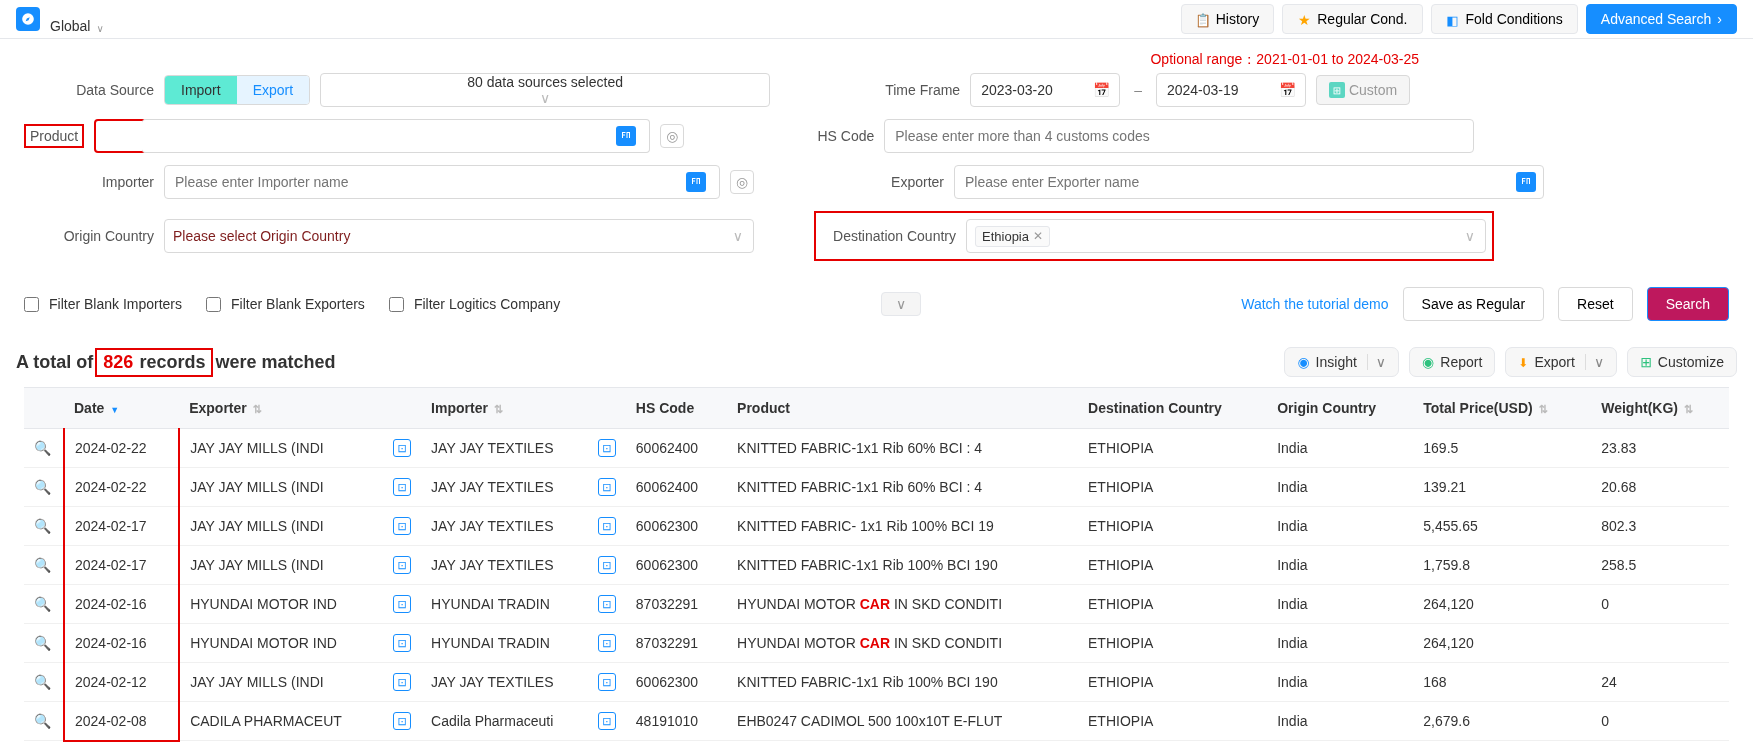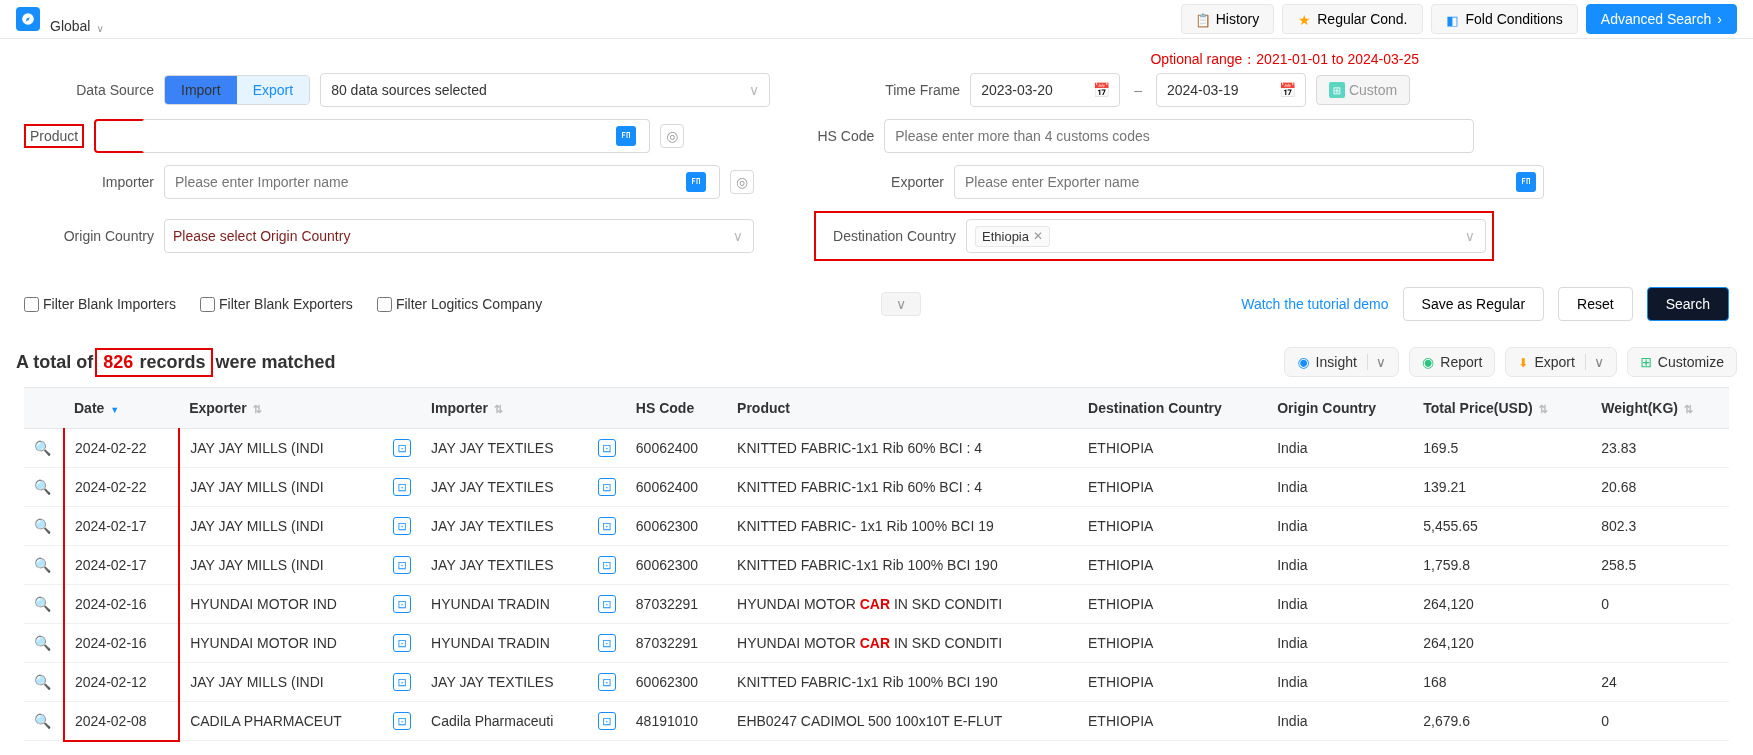--- a/index.html
+++ b/index.html
@@ -20,24 +20,24 @@
   .ico-fold::before { content: "◧"; color: #168eff; font-size: 13px; }
   
   
   .form-area { padding: 12px 24px 8px; }
   .optional-range { color: #e50000; text-align: right; margin-bottom: 4px; padding-right: 310px; font-size: 14px; }
   .row { display: flex; align-items: center; margin-bottom: 12px; gap: 60px; }
   .field { display: flex; align-items: center; gap: 10px; }
   .label { width: 130px; text-align: right; font-size: 14px; color: #555; }
   
   .toggle-group { display: inline-flex; border: 1px solid #d9d9d9; border-radius: 4px; overflow: hidden; }
-  .toggle-group span { padding: 6px 16px; cursor: pointer; background: #3b82f6; }
+  .toggle-group span { padding: 6px 16px; cursor: pointer; background: #5eead4; }
   .toggle-group span.active { background: #e6f4ff; color: #168eff; }
   
-  .select-wide { width: 450px; height: 34px; border: 1px solid #d9d9d9; border-radius: 4px; padding: 0 10px; display: flex; align-items: center; justify-content: space-between; cursor: pointer; }
+  .select-wide { width: 450px; height: 34px; border: 1px solid #d9d9d9; border-radius: 4px; padding: 0 10px; display: flex; align-items: center; justify-content: space-between; cursor: pointer; flex-direction: column; }
   .text-input-wrap { position: relative; width: 590px; display: flex; align-items: center; gap: 8px; }
   .text-input { flex: 1; height: 34px; border: 1px solid #d9d9d9; border-radius: 4px; padding: 0 38px 0 10px; font-size: 14px; }
   .text-input-wide { width: 590px; }
   .input-icon-trans { position: absolute; right: 48px; top: 50%; transform: translateY(-50%); width: 20px; height: 20px; background: #168eff; border-radius: 3px; display: flex; align-items: center; justify-content: center; cursor: pointer; }
   .input-icon-trans svg { width: 12px; height: 12px; fill: #fff; }
   .input-icon-lens { width: 24px; height: 24px; border: 1px solid #d9d9d9; border-radius: 4px; display: flex; align-items: center; justify-content: center; cursor: pointer; color: #999; margin-left: 2px; }
   
   .date-input { width: 150px; height: 34px; border: 1px solid #d9d9d9; border-radius: 4px; padding: 0 30px 0 10px; font-size: 14px; position: relative; display: inline-flex; align-items: center; }
   .date-input .cal { position: absolute; right: 8px; color: #bbb; }
   .dash { color: #888; padding: 0 4px; }
@@ -47,27 +47,27 @@
   .tag-input { width: 590px; min-height: 34px; border: 1px solid #d9d9d9; border-radius: 4px; padding: 4px 30px 4px 8px; display: flex; align-items: center; gap: 6px; position: relative; }
   .tag { display: inline-flex; align-items: center; gap: 4px; padding: 2px 6px; border: 1px solid #e5e7eb; border-radius: 3px; background: #fafafa; font-size: 13px; }
   .tag-close { color: #999; cursor: pointer; font-size: 12px; }
   .tag-input .chev { position: absolute; right: 10px; color: #bbb; }
   
   .redbox { border: 2px solid #e50000; }
   .redbox-pad { padding: 2px 4px; }
   
   
   .action-row { display: flex; align-items: center; padding: 6px 24px 16px; }
-  .chk { display: inline-flex; align-items: center; gap: 4px; margin-right: 24px; cursor: pointer; }
+  .chk { display: inline-flex; align-items: center; gap: 10px; margin-right: 24px; cursor: pointer; }
   .chk input { width: 15px; height: 15px; }
   .expand-btn { width: 40px; height: 24px; border: 1px solid #e5e7eb; border-radius: 4px; background: #f5f5f5; display: flex; align-items: center; justify-content: center; cursor: pointer; margin-left: auto; margin-right: 320px; color: #999; }
   .action-right { display: flex; align-items: center; gap: 14px; }
   .link { color: #168eff; cursor: pointer; }
   .btn { padding: 8px 18px; border: 1px solid #d9d9d9; border-radius: 4px; background: #fff; cursor: pointer; font-size: 14px; }
-  .btn.primary { background: #0f172a; color: #fff; border-color: #168eff; }
+  .btn.primary { background: #be185d; color: #fff; border-color: #168eff; }
   
   
   .results-hdr { display: flex; align-items: center; padding: 10px 16px; }
   .total-text { font-size: 18px; font-weight: 700; display: flex; align-items: center; gap: 2px; }
   .total-text .count { color: #e50000; }
   .results-actions { margin-left: auto; display: flex; gap: 10px; }
   .ract { display: inline-flex; align-items: center; gap: 6px; padding: 6px 12px; border: 1px solid #e5e7eb; border-radius: 7px; background: #f7f7f7; cursor: pointer; font-size: 14px; }
   .ract.split .sp { border-left: 1px solid #ddd; padding-left: 8px; margin-left: 4px; color: #888; }
   .ico-insight::before { content: "◉"; color: #168eff; }
   .ico-report::before { content: "◉"; color: #2ec27e; }

